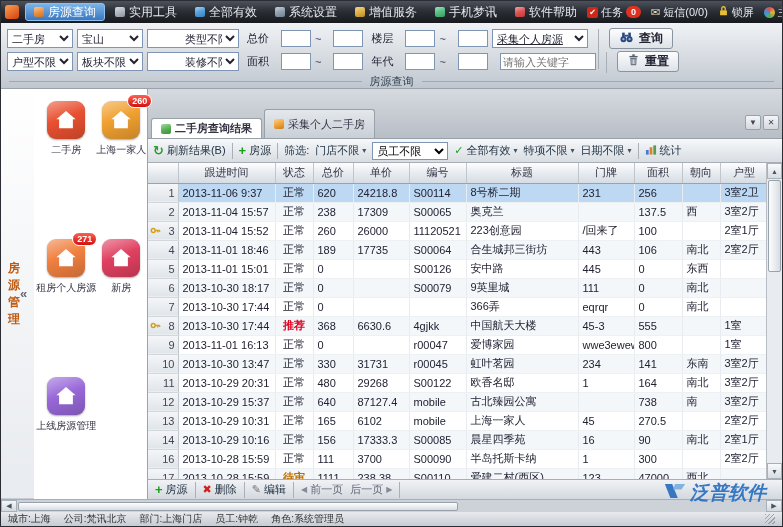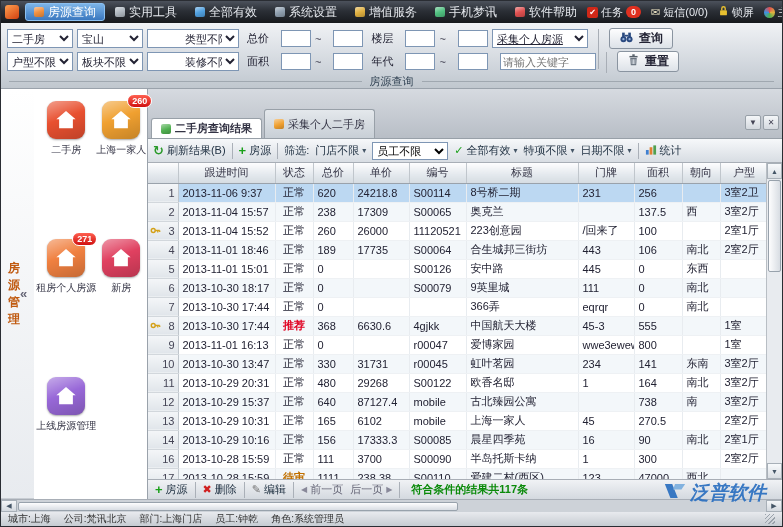--- a/index.html
+++ b/index.html
@@ -704,21 +704,20 @@
         <span class="tt-sep"></span>
         <span class="fi pg">
           <span class="pg-arrow">◀</span>
           <span>前一页</span>
         </span>
         <span class="fi pg">
           <span>后一页</span>
           <span class="pg-arrow">▶</span>
         </span>
         <span class="tt-sep"></span>
-        <span class="result">符合条件的结果共117条</span>
       </div>
     </div>
   </div>
 
   <div class="hscroll">
     <span class="harrow">◀</span>
     <span class="hthumb"></span>
     <span class="harrow right">▶</span>
   </div>
 

